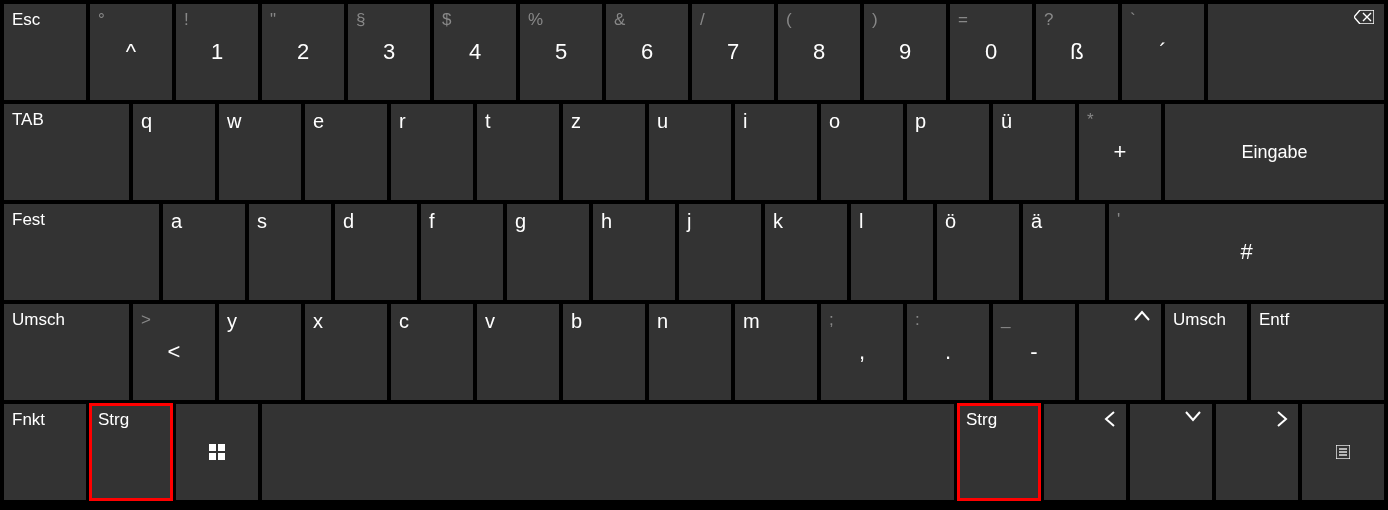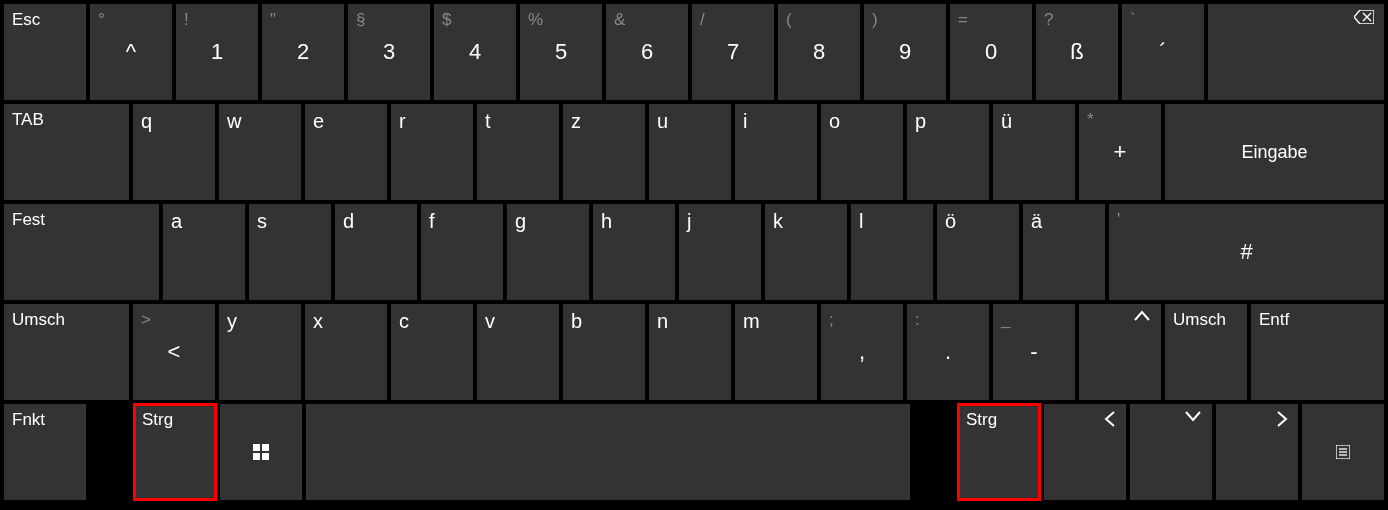--- a/index.html
+++ b/index.html
@@ -13,21 +13,21 @@
   }
   .kb { display: flex; flex-direction: column; gap: 4px; }
   .row { display: flex; gap: 4px; }
   .key {
     background: #333333;
     color: #ffffff;
     position: relative;
     height: 96px;
     flex: 0 0 auto;
   }
-  .key.highlight { outline: 3px solid #ff0000; outline-offset: -2px; margin-left: 44px; }
+  .key.highlight { outline: 3px solid #ff0000; outline-offset: -2px; }
   .lbl-tl {
     position: absolute;
     top: 6px; left: 8px;
     font-size: 17px;
     color: #888;
     white-space: nowrap;
   }
   .lbl-tl.bright { color: #fff; }
   .lbl-c {
     position: absolute;

